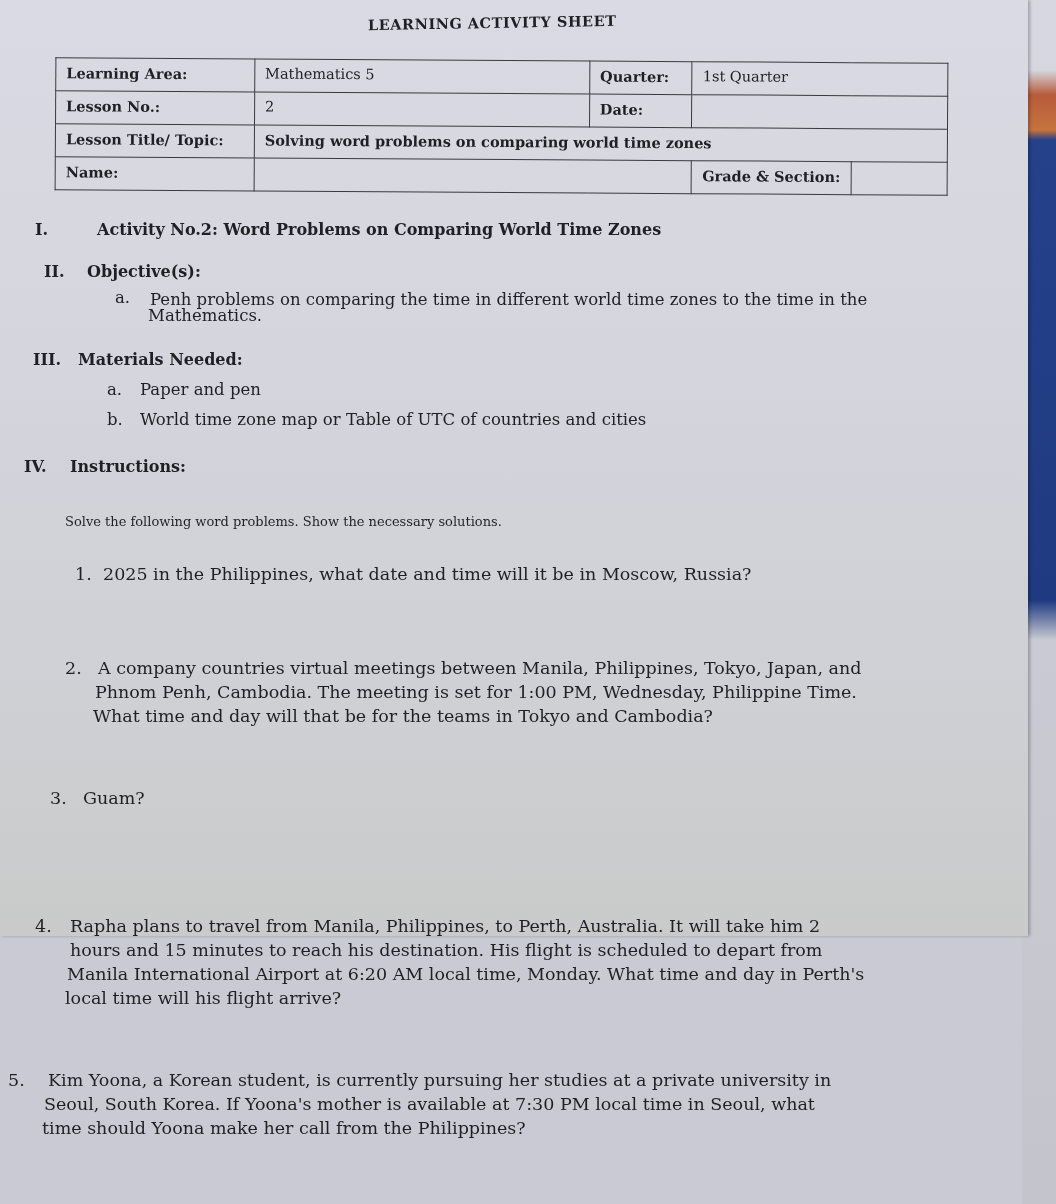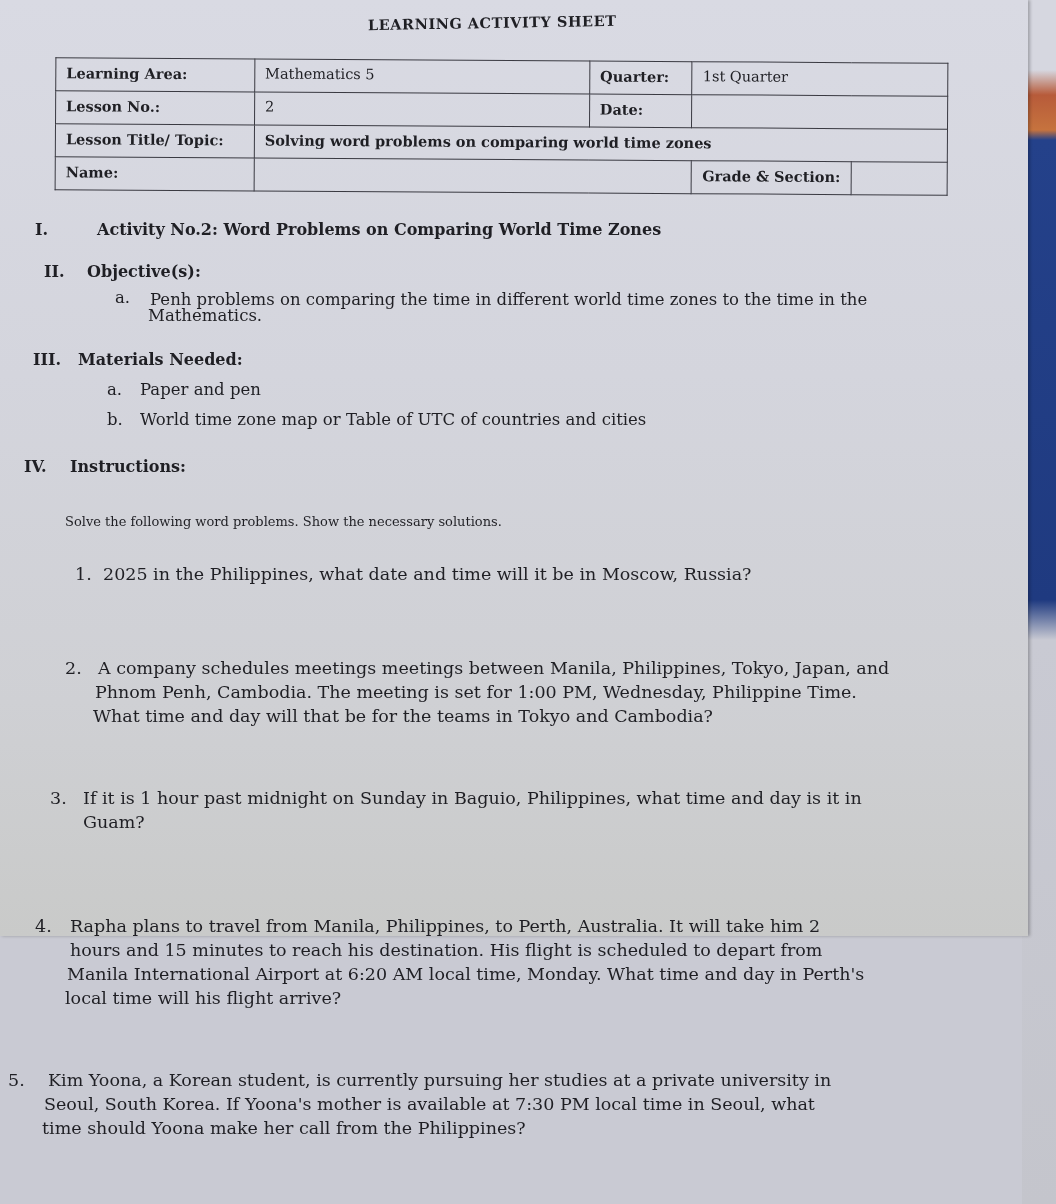--- a/index.html
+++ b/index.html
@@ -100,28 +100,27 @@
   <div class="sec-head" style="top:457px;left:70px;">Instructions:</div>
   <div class="line" style="top:510px;left:65px;font-size:13px;text-align:right;">Solve the following word problems. Show the necessary solutions.</div>
 
   <div class="q" style="top:562px;left:75px;width:920px;">
     <span class="num">1.</span>
     <span class="txt" style="padding-left:28px">2025 in the Philippines, what date and time will it be in Moscow, Russia?</span>
   </div>
 
   <div class="q" style="top:656px;left:65px;width:930px;">
     <span class="num">2.</span>
-    <span class="txt" style="padding-left:33px">A company schedules meetings meetings between Manila, Philippines, Tokyo, Japan, and</span>
+    <span class="txt" style="padding-left:33px">A company countries virtual meetings between Manila, Philippines, Tokyo, Japan, and</span>
     <span class="txt" style="padding-left:30px">Phnom Penh, Cambodia. The meeting is set for 1:00 PM, Wednesday, Philippine Time.</span>
     <span class="txt" style="padding-left:28px">What time and day will that be for the teams in Tokyo and Cambodia?</span>
   </div>
 
   <div class="q" style="top:786px;left:50px;width:950px;">
     <span class="num">3.</span>
-    <span class="txt" style="padding-left:33px">If it is 1 hour past midnight on Sunday in Baguio, Philippines, what time and day is it in</span>
     <span class="txt" style="padding-left:33px">Guam?</span>
   </div>
 
   <div class="q" style="top:914px;left:35px;width:975px;">
     <span class="num">4.</span>
     <span class="txt" style="padding-left:35px">Rapha plans to travel from Manila, Philippines, to Perth, Australia. It will take him 2</span>
     <span class="txt" style="padding-left:35px">hours and 15 minutes to reach his destination. His flight is scheduled to depart from</span>
     <span class="txt" style="padding-left:32px">Manila International Airport at 6:20 AM local time, Monday. What time and day in Perth's</span>
     <span class="txt" style="padding-left:30px">local time will his flight arrive?</span>
   </div>

